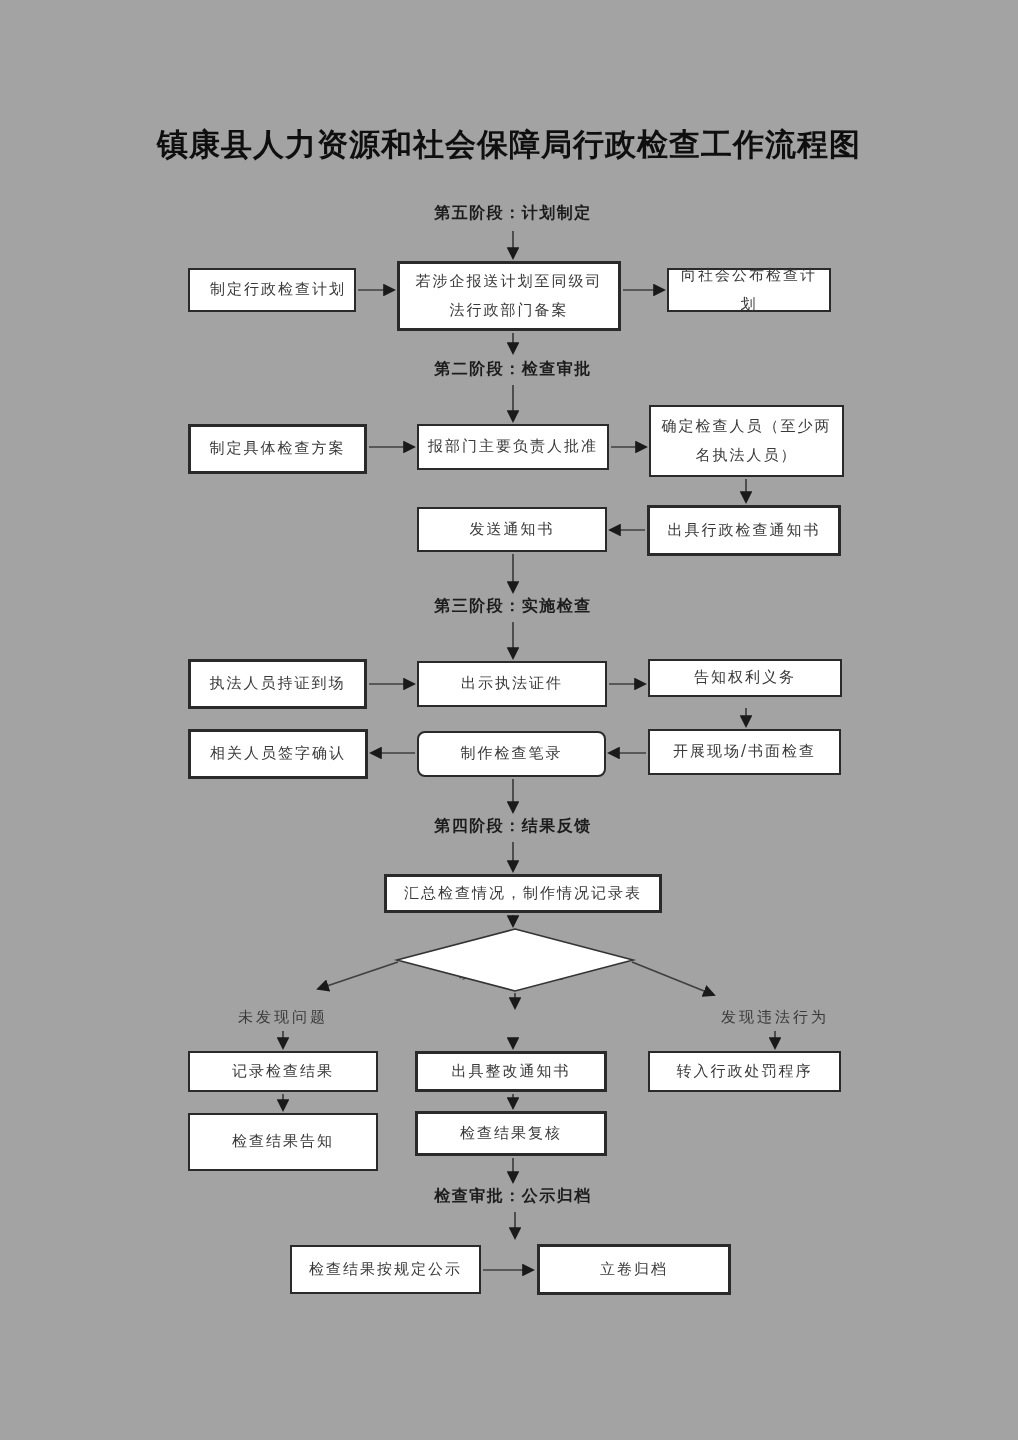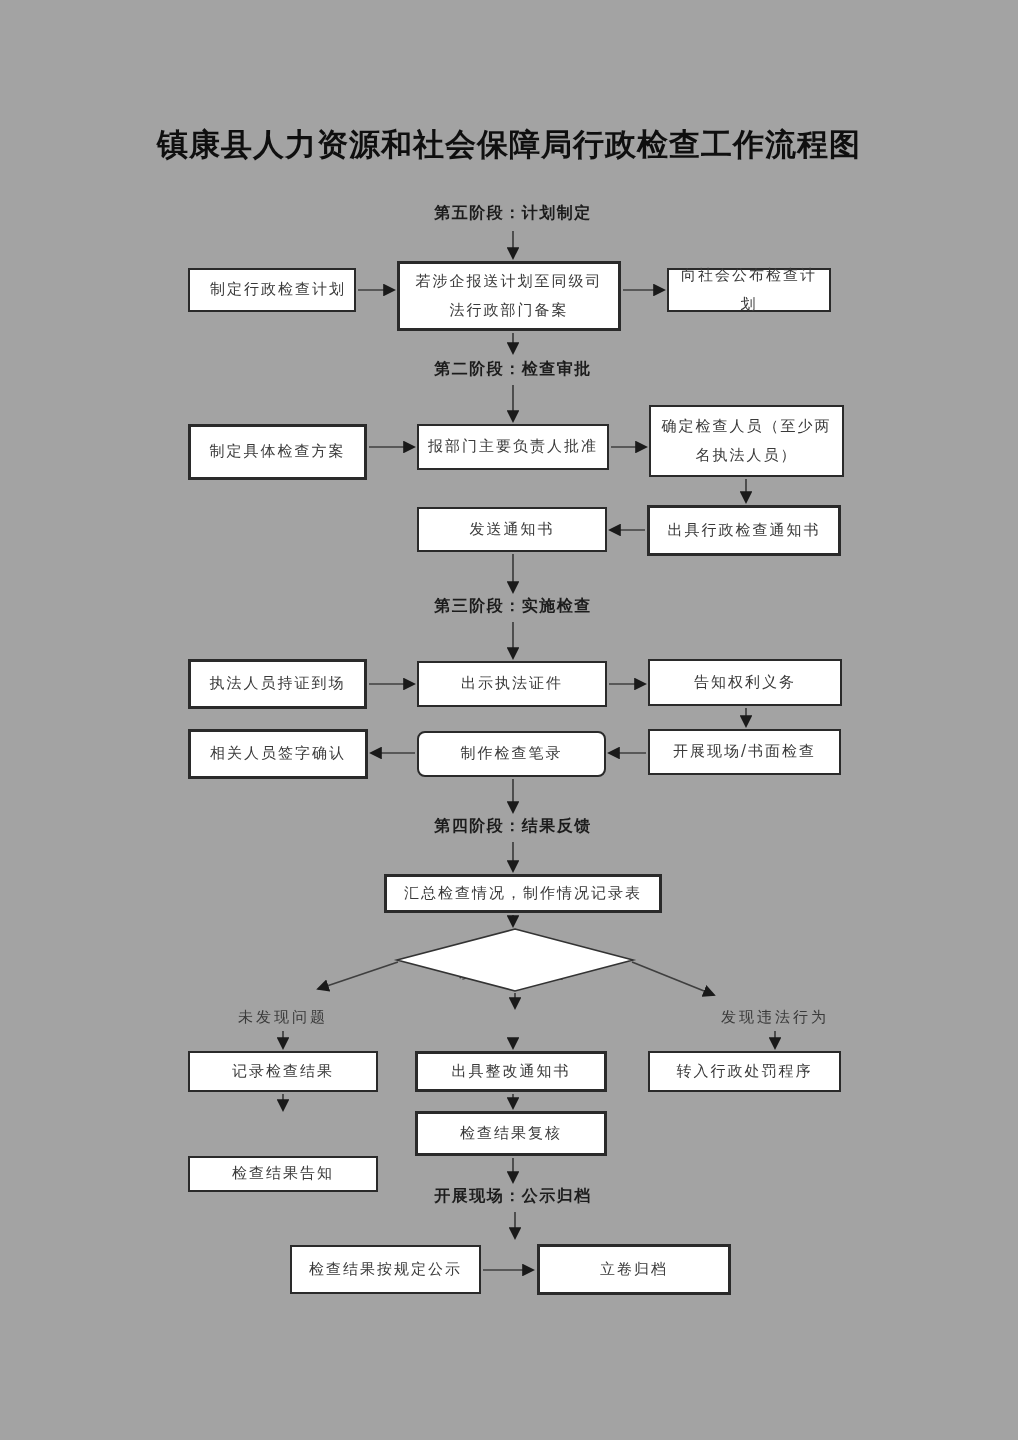--- a/index.html
+++ b/index.html
@@ -31,55 +31,55 @@
     position:absolute;left:397px;top:929px;width:236px;height:62px;
     display:flex;align-items:center;justify-content:center;
     font-size:15px;letter-spacing:2px;color:#3a3a3a;
   }
   svg.overlay{position:absolute;left:0;top:0;pointer-events:none;}
 
   
   .p-make-plan{left:188px;top:268px;width:168px;height:44px;padding-left:20px;}
   .p-report-judicial{left:397px;top:261px;width:224px;height:70px;}
   .p-publish-plan{left:667px;top:268px;width:164px;height:44px;}
-  .p-make-scheme{left:188px;top:424px;width:179px;height:56px;}
+  .p-make-scheme{left:188px;top:424px;width:179px;height:50px;}
   .p-approve{left:417px;top:424px;width:192px;height:46px;}
   .p-assign-staff{left:649px;top:405px;width:195px;height:72px;}
   .p-send-notice{left:417px;top:507px;width:190px;height:45px;}
   .p-issue-notice{left:647px;top:505px;width:194px;height:51px;}
   .p-arrive{left:188px;top:659px;width:179px;height:50px;}
   .p-show-cert{left:417px;top:661px;width:190px;height:46px;}
-  .p-inform-rights{left:648px;top:659px;width:194px;height:47px;}
+  .p-inform-rights{left:648px;top:659px;width:194px;height:38px;}
   .p-sign-confirm{left:188px;top:729px;width:180px;height:50px;}
   .p-make-record{left:417px;top:731px;width:189px;height:46px;border-radius:8px;}
   .p-conduct-check{left:648px;top:729px;width:193px;height:46px;}
   .p-summarize{left:384px;top:874px;width:278px;height:39px;padding-left:8px;}
   .p-record-result{left:188px;top:1051px;width:190px;height:41px;}
   .p-rectify-notice{left:415px;top:1051px;width:192px;height:41px;}
   .p-penalty{left:648px;top:1051px;width:193px;height:41px;}
-  .p-inform-result{left:188px;top:1113px;width:190px;height:36px;margin-top:43px;}
+  .p-inform-result{left:188px;top:1113px;width:190px;height:58px;}
   .p-review-result{left:415px;top:1111px;width:192px;height:45px;}
   .p-publicize{left:290px;top:1245px;width:191px;height:49px;}
   .p-archive{left:537px;top:1244px;width:194px;height:51px;}
 
   .s1{top:203px;} .s2{top:359px;} .s3{top:596px;} .s4{top:816px;} .s5{top:1186px;}
   .bl-none{left:283px;top:1008px;} .bl-rectify{left:513px;top:964px;} .bl-illegal{left:775px;top:1008px;}
 </style>
 </head>
 <body>
 
 <div class="page">
 
   <div class="title">镇康县人力资源和社会保障局行政检查工作流程图</div>
 
   <div class="stage s1">第五阶段：计划制定</div>
   <div class="stage s2">第二阶段：检查审批</div>
   <div class="stage s3">第三阶段：实施检查</div>
   <div class="stage s4">第四阶段：结果反馈</div>
-  <div class="stage s5">开展现场：公示归档</div>
+  <div class="stage s5">检查审批：公示归档</div>
 
   <div class="box p-make-plan">制定行政检查计划</div>
   <div class="box heavy p-report-judicial">若涉企报送计划至同级司法行政部门备案</div>
   <div class="box p-publish-plan">向社会公布检查计划</div>
 
   <div class="box heavy p-make-scheme">制定具体检查方案</div>
   <div class="box p-approve">报部门主要负责人批准</div>
   <div class="box p-assign-staff">确定检查人员（至少两名执法人员）</div>
   <div class="box p-send-notice">发送通知书</div>
   <div class="box heavy p-issue-notice">出具行政检查通知书</div>

